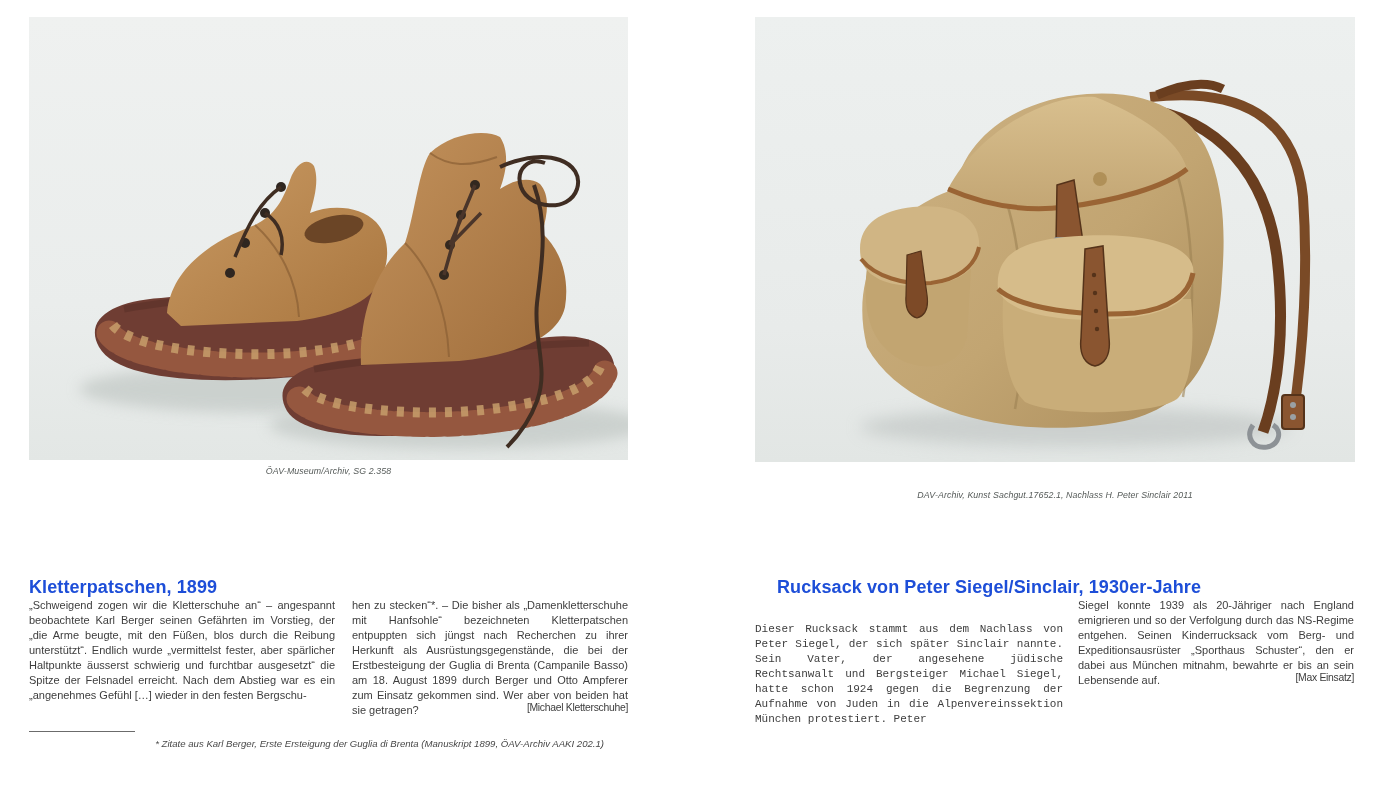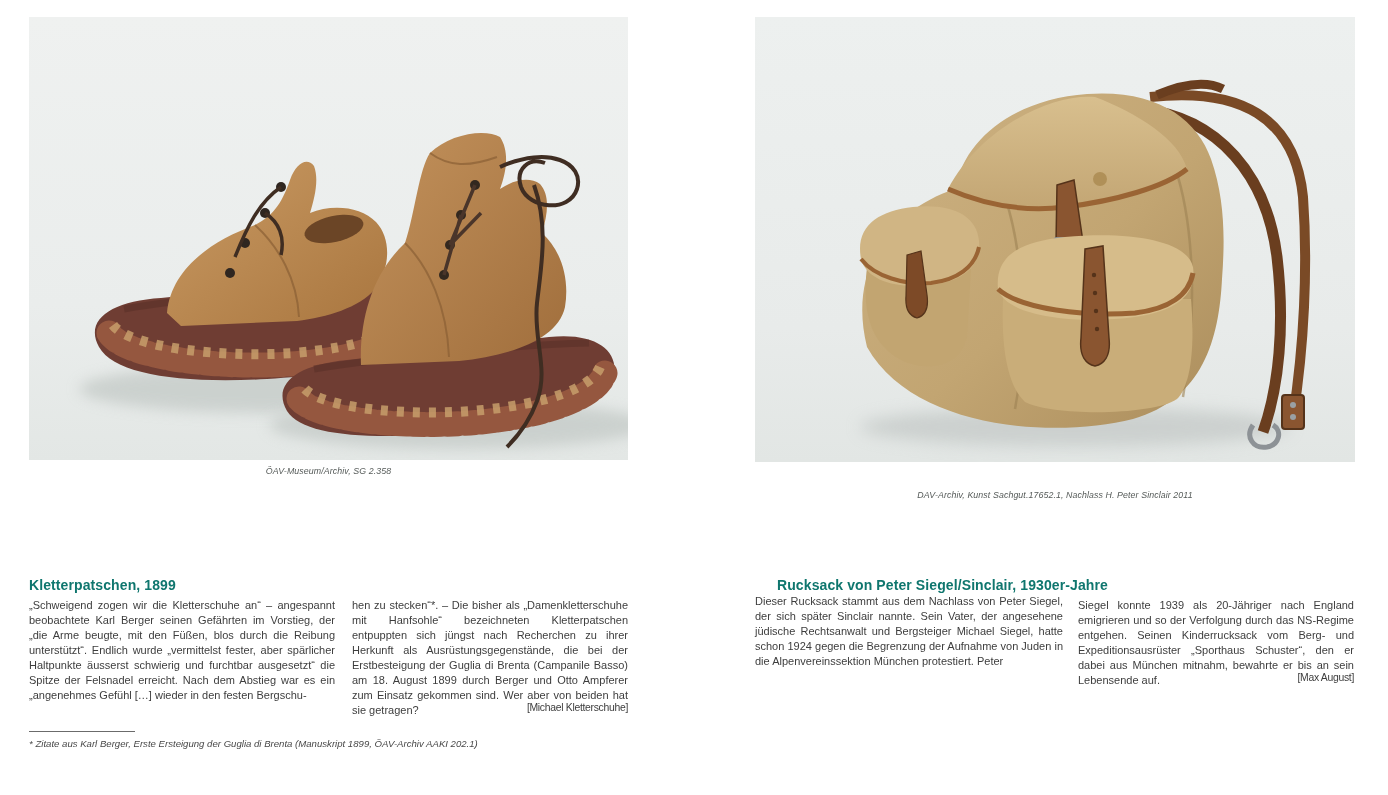--- a/index.html
+++ b/index.html
@@ -2,21 +2,21 @@
 <html><head>
 <meta charset="utf-8">
 <style>
   html,body{margin:0;padding:0;background:#ffffff;}
   body{width:1388px;height:795px;position:relative;overflow:hidden;
        font-family:"Liberation Sans",sans-serif;-webkit-font-smoothing:antialiased;}
   .abs{position:absolute;}
   .figure{background:#ebeeec;overflow:hidden;}
   .figure svg{display:block;}
   .caption{font-size:8.8px;font-style:italic;color:#555a58;text-align:center;letter-spacing:.1px;}
-  .heading{font-size:14px;font-weight:bold;color:#0f766e;letter-spacing:.1px;}
+  .heading{font-size:18px;font-weight:bold;color:#1d4ed8;letter-spacing:.1px;}
   .bodycol{font-size:11px;line-height:15px;color:#3d3d3d;text-align:justify;}
   .attrib{font-size:10.4px;color:#3d3d3d;text-align:right;margin-top:-16.4px;letter-spacing:-0.3px;}
   .rule{border-top:1px solid #6b6b6b;height:0;}
   .footnote{font-size:9.6px;line-height:13.5px;font-style:italic;color:#474747;}
   .footnote .fn2{padding-left:7px;display:block;}
 </style>
 </head>
 <body>
 
 <div class="abs figure" style="left:29px;top:17px;width:599px;height:443px;">
@@ -82,21 +82,21 @@
 
 <div class="abs bodycol" style="left:29px;top:598px;width:306px;">„Schweigend zogen wir die Kletterschuhe an“ – angespannt beobachtete Karl Berger seinen Gefährten im Vorstieg, der „die Arme beugte, mit den Füßen, blos durch die Reibung unterstützt“. Endlich wurde „vermittelst fester, aber spärlicher Haltpunkte äusserst schwierig und furchtbar ausgesetzt“ die Spitze der Felsnadel erreicht. Nach dem Abstieg war es ein „angenehmes Gefühl […] wieder in den festen Bergschu-</div>
 
 <div class="abs" style="left:352px;top:598px;width:276px;">
   <div class="bodycol">hen zu stecken“*.  – Die bisher als „Damenkletterschuhe mit Hanfsohle“ bezeichneten Kletterpatschen entpuppten sich jüngst nach Recherchen zu ihrer Herkunft als Ausrüstungsgegenstände, die bei der Erstbesteigung der Guglia di Brenta (Campanile Basso) am 18. August 1899 durch Berger und Otto Ampferer zum Einsatz gekommen sind. Wer aber von beiden hat sie getragen?</div>
   <div class="attrib">[Michael Kletterschuhe]</div>
 </div>
 
 <div class="abs rule" style="left:29px;top:731px;width:106px;"></div>
 
-<div class="abs footnote" style="left:29px;top:737px;width:575px;">
+<div class="abs footnote" style="left:29px;top:737px;width:575px;text-align:right;">
   <span class="fn1">* Zitate aus Karl Berger, Erste Ersteigung der Guglia di Brenta (Manuskript 1899, ÖAV-Archiv AAKI 202.1)</span>
 </div>
 
 <div class="abs figure" style="left:755px;top:17px;width:600px;height:445px;">
   <svg width="600" height="445" viewBox="0 0 600 445">
     <defs>
       <linearGradient id="bg2" x1="0" y1="0" x2="0" y2="1">
         <stop offset="0" stop-color="#edf0ef"></stop>
           <stop offset=".7" stop-color="#e8ebea"></stop>
           <stop offset="1" stop-color="#e2e6e4"></stop>
@@ -157,18 +157,18 @@
       <circle cx="341" cy="294" r="2.2" fill="#55331a"></circle>
         <circle cx="342" cy="312" r="2.2" fill="#55331a"></circle>
     </g>
   </svg>
 </div>
 
 <div class="abs caption" style="left:755px;top:490px;width:600px;">DAV-Archiv, Kunst Sachgut.17652.1, Nachlass H. Peter Sinclair 2011</div>
 
 <div class="abs heading" style="left:777px;top:577px;width:600px;">Rucksack von Peter Siegel/Sinclair, 1930er-Jahre</div>
 
-<div class="abs bodycol" style="left:755px;top:594px;width:308px;">Dieser Rucksack stammt aus dem Nachlass von Peter Siegel, der sich später Sinclair nannte. Sein Vater, der angesehene jüdische Rechtsanwalt und Bergsteiger Michael Siegel, hatte schon 1924 gegen die Begrenzung der Aufnahme von Juden in die Alpenvereinssektion München protestiert. Peter</div>
+<div class="abs bodycol" style="left:755px;top:622px;width:308px;font-family:Liberation Mono, monospace;">Dieser Rucksack stammt aus dem Nachlass von Peter Siegel, der sich später Sinclair nannte. Sein Vater, der angesehene jüdische Rechtsanwalt und Bergsteiger Michael Siegel, hatte schon 1924 gegen die Begrenzung der Aufnahme von Juden in die Alpenvereinssektion München protestiert. Peter</div>
 
 <div class="abs" style="left:1078px;top:598px;width:276px;">
   <div class="bodycol">Siegel konnte 1939 als 20-Jähriger nach England emigrieren und so der Verfolgung durch das NS-Regime entgehen. Seinen Kinderrucksack vom Berg- und Expeditionsausrüster „Sporthaus Schuster“, den er dabei aus München mitnahm, bewahrte er bis an sein Lebensende auf.</div>
-  <div class="attrib">[Max August]</div>
+  <div class="attrib">[Max Einsatz]</div>
 </div>
 
 </body></html>

